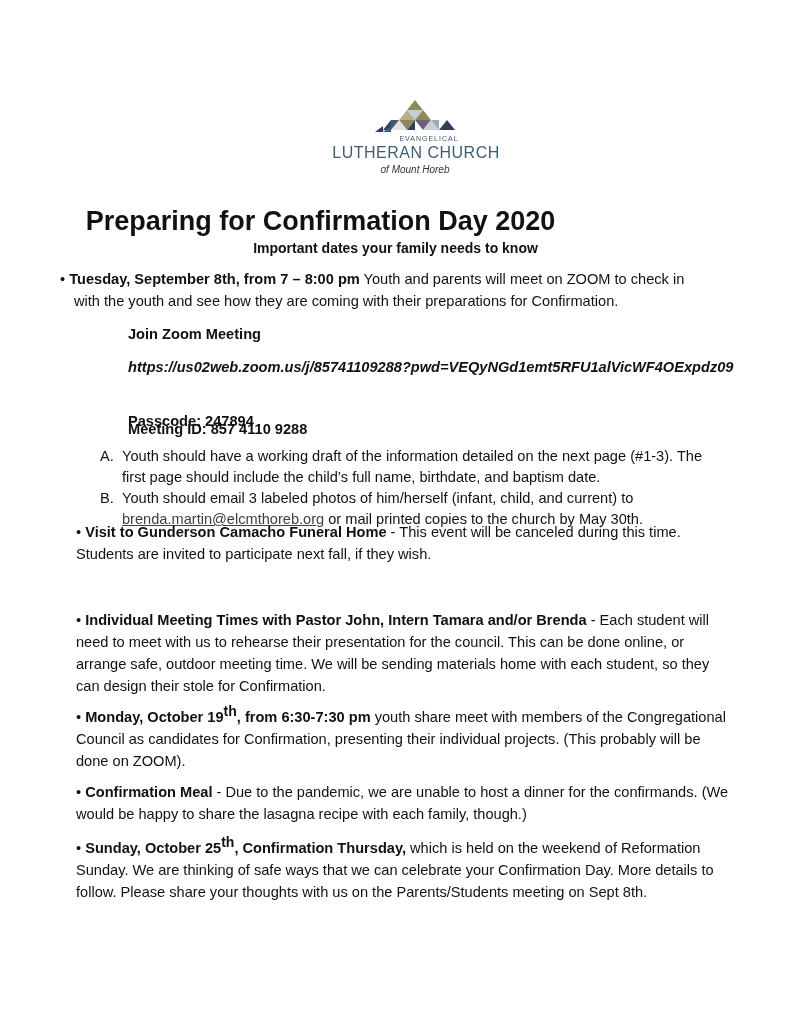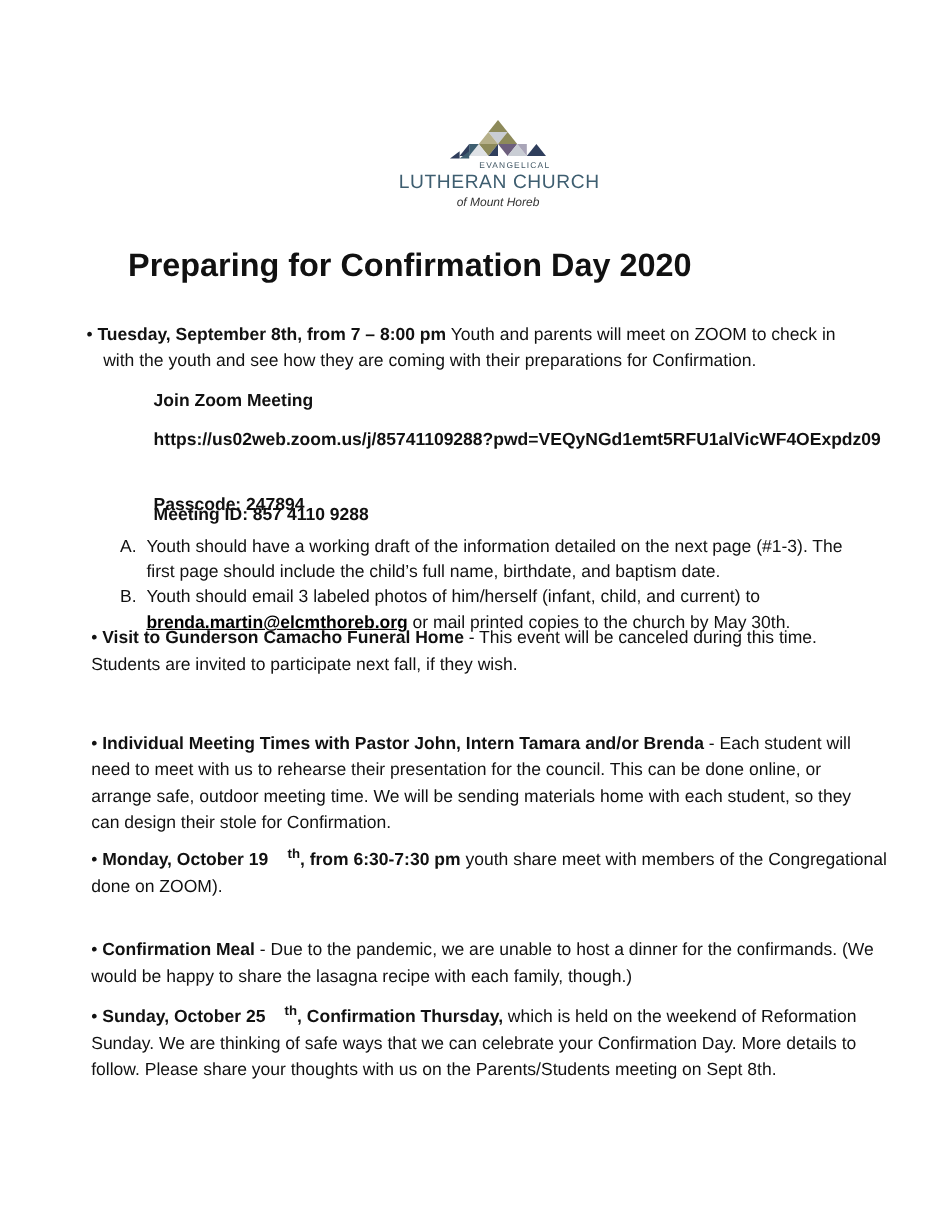--- a/index.html
+++ b/index.html
@@ -5,31 +5,31 @@
   html, body { margin: 0; padding: 0; background: #ffffff; }
   body { width: 791px; height: 1024px; position: relative; overflow: hidden;
          font-family: "Liberation Sans", sans-serif; color: #111; }
   .page { position: absolute; left: 0; top: 0; width: 791px; height: 1024px; }
   .logo { position: absolute; left: 340px; top: 98px; width: 150px; height: 90px; text-align: center; }
   .logo svg { display: block; margin: 0 auto; }
   .logo .evang { font-size: 7px; letter-spacing: 1px; color: #3f5563; margin-top: 1px; margin-left: 28px; }
   .logo .lcm { font-size: 16px; letter-spacing: 0.5px; color: #3e5e70; line-height: 22px; margin-left: -54px; width: 260px; text-align: center; }
   .logo .mh { font-size: 10px; font-style: italic; color: #333; margin-top: 0; }
   .title { position: absolute; left: 0; width: 641px; top: 206px; text-align: center;
-           font-size: 27px; font-weight: bold; color: #111; padding-left: 21px; }
+           font-size: 27px; font-weight: bold; color: #111; }
   .subtitle { position: absolute; left: 0; width: 791px; top: 240px; text-align: center;
               font-size: 14px; font-weight: bold; color: #111; }
   .para { position: absolute; font-size: 14.6px; line-height: 22px; color: #111; }
   .para b { font-weight: bold; }
   .indent { position: absolute; left: 128px; font-size: 14.6px; line-height: 21px; font-weight: bold; color: #111; text-align: center; }
   .list { position: absolute; left: 100px; width: 650px; font-size: 14.6px; line-height: 21px; }
   .list .li { display: flex; margin-bottom: 0; }
   .list .mark { width: 22px; flex: none; }
-  .link { color: #000000; text-decoration: underline; font-weight: bold; }
-  sup { font-size: 11px; line-height: 0; margin-left: 16px; }
+  .link { color: #404040; text-decoration: underline; }
+  sup { font-size: 14px; line-height: 0; }
 </style>
 </head>
 <body>
 
 <div class="page">
 
   <div class="logo">
     <svg width="110" height="36" viewBox="0 0 110 36">
       <polygon points="55,2 63,12 47,12" fill="#8d8a5a"></polygon>
       <polygon points="47,12 63,12 55,22" fill="#c9cdd4"></polygon>
@@ -46,28 +46,29 @@
       <polygon points="71,22 79,22 79,32" fill="#a9a5b8"></polygon>
       <polygon points="15,34 23,28 23,34" fill="#2f3e5c"></polygon>
       <polygon points="23,34 31,28 31,34" fill="#3e5e70"></polygon>
     </svg>
     <div class="evang">EVANGELICAL</div>
     <div class="lcm">LUTHERAN CHURCH</div>
     <div class="mh">of Mount Horeb</div>
   </div>
 
   <div class="title">Preparing for Confirmation Day 2020</div>
+  <div class="subtitle">Important dates your family needs to know</div>
 
-  <div class="para" style="left:72px; top:268px; width:700px;">
+  <div class="para" style="left:60px; top:268px; width:700px;">
     <div><span>•</span> <b>Tuesday, September 8th, from 7 – 8:00 pm</b><span> Youth and parents will meet on ZOOM to check in</span></div>
     <div style="padding-left:14px;">with the youth and see how they are coming with their preparations for Confirmation.</div>
   </div>
 
   <div class="indent" style="top:324px;">Join Zoom Meeting</div>
-  <div class="indent" style="top:357px;">https://us02web.zoom.us/j/85741109288?pwd=VEQyNGd1emt5RFU1alVicWF4OExpdz09</div>
+  <div class="indent" style="top:357px;font-style:italic;">https://us02web.zoom.us/j/85741109288?pwd=VEQyNGd1emt5RFU1alVicWF4OExpdz09</div>
   <div class="indent" style="top:390px;margin-top:29px;">Meeting ID: 857 4110 9288</div>
   <div class="indent" style="top:411px;">Passcode: 247894</div>
 
   <div class="list" style="top:446px;">
     <div class="li">
       <span class="mark">A.</span>
       <div>
         <div>Youth should have a working draft of the information detailed on the next page (#1-3).  The</div>
         <div>first page should include the child’s full name, birthdate, and baptism date.</div>
       </div>
@@ -88,20 +89,21 @@
 
   <div class="para" style="left:76px; top:609px; width:700px;">
     <div><span>•</span> <b>Individual Meeting Times with Pastor John, Intern Tamara and/or Brenda</b><span> - Each student will</span></div>
     <div>need to meet with us to rehearse their presentation for the council. This can be done online, or</div>
     <div>arrange safe, outdoor meeting time.  We will be sending materials home with each student, so they</div>
     <div>can design their stole for Confirmation.</div>
   </div>
 
   <div class="para" style="left:76px; top:706px; width:700px;">
     <div><span>•</span> <b><span>Monday, October 19</span><sup>th</sup><span>, from 6:30-7:30 pm</span></b><span> youth share meet with members of the Congregational</span></div>
+    <div>Council as candidates for Confirmation, presenting their individual projects. (This probably will be</div>
     <div>done on ZOOM).</div>
   </div>
 
   <div class="para" style="left:76px; top:781px; width:700px;">
     <div><span>•</span> <b>Confirmation Meal</b><span> - Due to the pandemic, we are unable to host a dinner for the confirmands. (We</span></div>
     <div>would be happy to share the lasagna recipe with each family, though.)</div>
   </div>
 
   <div class="para" style="left:76px; top:837px; width:700px;">
     <div><span>•</span> <b><span>Sunday, October 25</span><sup>th</sup><span>, Confirmation Thursday,</span></b><span> which is held on the weekend of Reformation</span></div>

